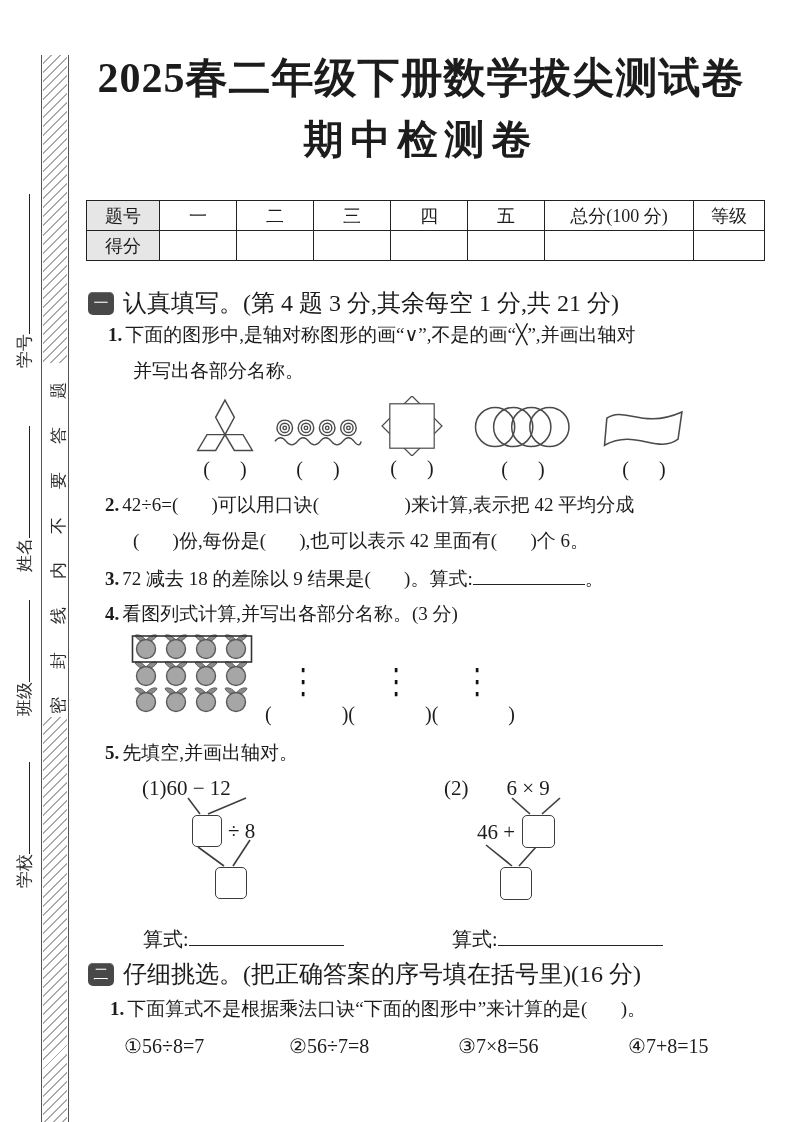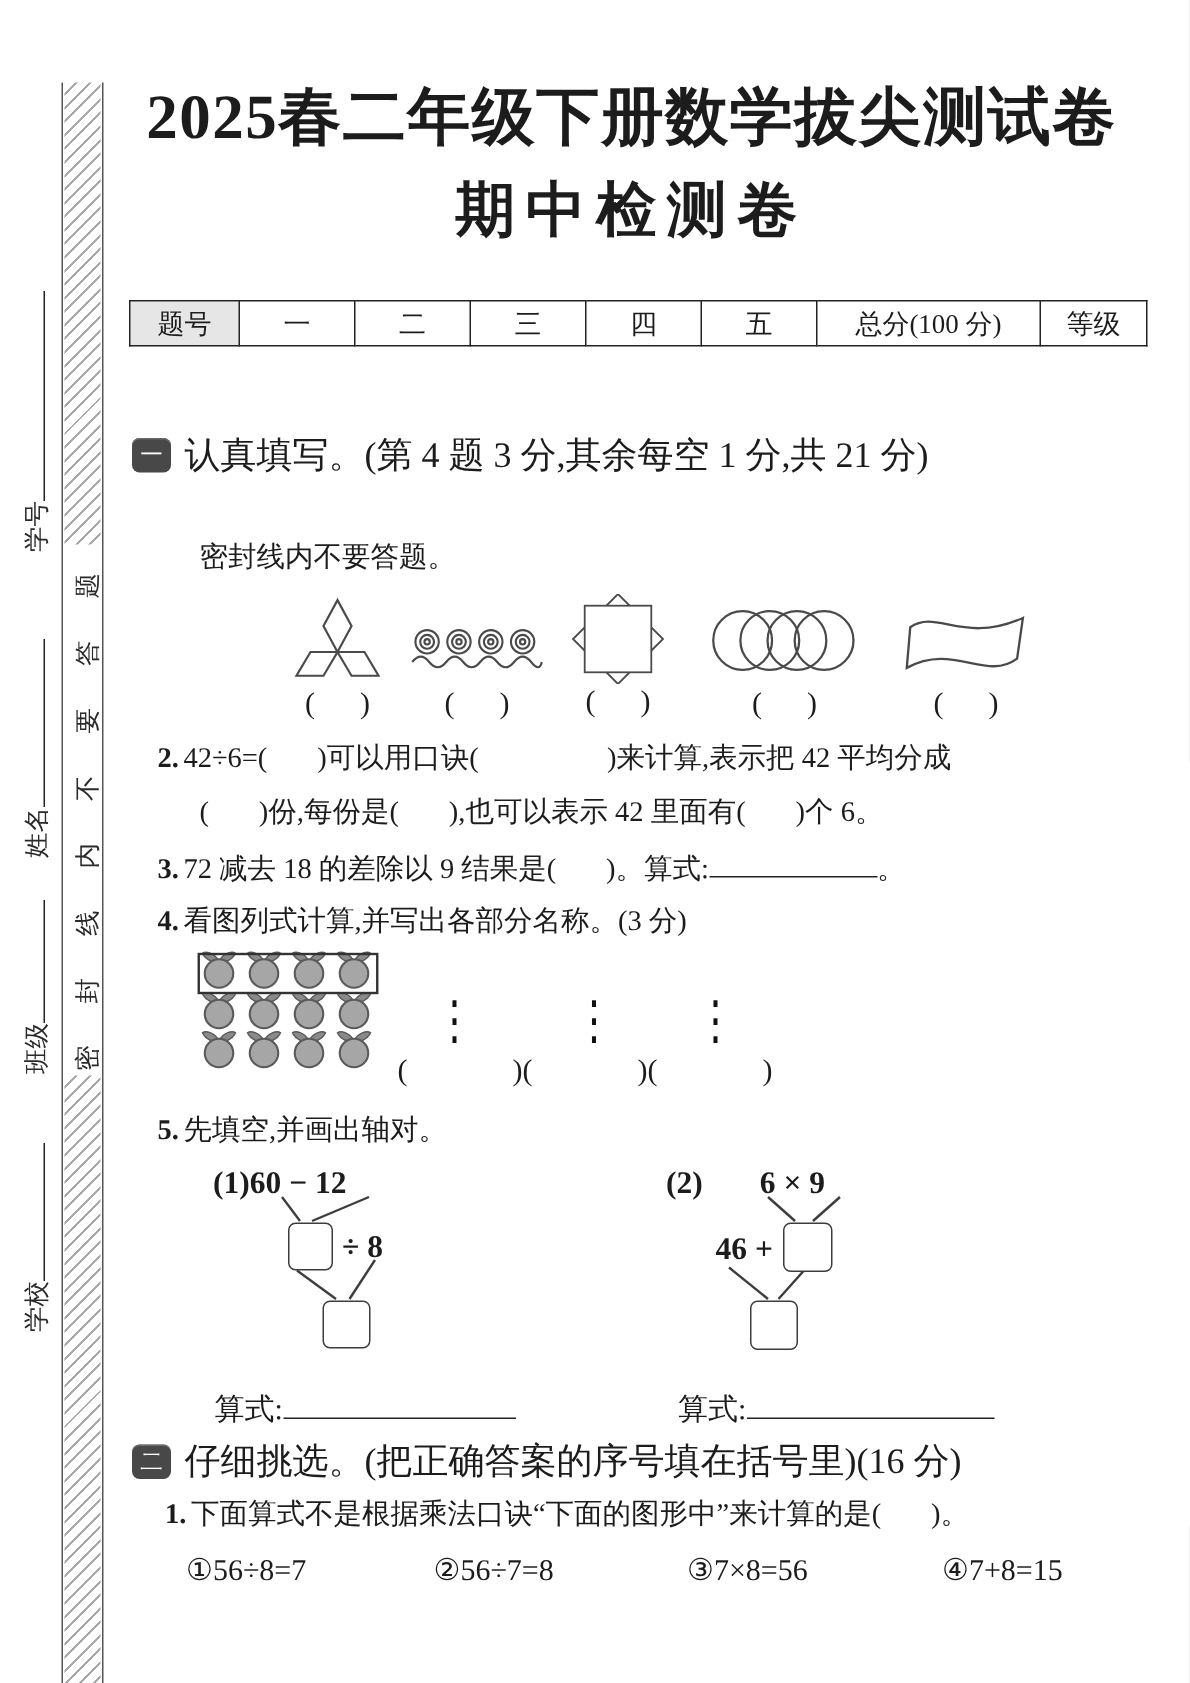--- a/index.html
+++ b/index.html
@@ -44,21 +44,21 @@
   .shape-svg{display:block;}
   .shape-svg path,.shape-svg circle,.shape-svg rect{fill:none;stroke:#4a4a4a;stroke-width:2;}
   .shape-paren{font-size:20px;white-space:pre;}
   
   .eq-line{position:absolute;font-size:20px;white-space:pre;}
   .vdots{position:absolute;font-size:26px;color:#111;transform:scaleY(1.35);
     font-family:"DejaVu Sans",sans-serif;line-height:1;}
   
   .dline{stroke:#3d3d3d;stroke-width:1.6;}
   .dbox{position:absolute;border:1.5px solid #3d3d3d;border-radius:5px;background:#fff;}
-  .dtext{position:absolute;font-size:21px;white-space:pre;font-weight:bold;}
+  .dtext{position:absolute;font-size:21px;white-space:pre;}
   .suanshi{position:absolute;font-size:20px;margin-top:15px;}
   
   .opt{position:absolute;font-size:20px;white-space:pre;}
 </style>
 </head>
 <body>
 
 <div class="page">
 
   <div class="side-label" style="left:12px;top:368px"><span>学号</span><span class="blank" style="width:140px"></span></div>
@@ -80,29 +80,40 @@
         <tr>
       <td class="hd" style="width:72px">题号</td>
       <td style="width:76px">一</td>
       <td style="width:76px">二</td>
       <td style="width:76px">三</td>
       <td style="width:76px">四</td>
       <td style="width:76px">五</td>
       <td style="width:148px">总分(100 分)</td>
       <td style="width:70px">等级</td>
     </tr>
+    <tr>
+      <td class="hd">得分</td>
+      <td></td>
+      <td></td>
+      <td></td>
+      <td></td>
+      <td></td>
+      <td></td>
+      <td></td>
+    </tr>
   </tbody>
     </table>
 
   <div class="sec-head" style="left:88px;top:287px;position:absolute">
     <div class="sec-badge">一</div>
     <div class="sec-title">认真填写。(第 4 题 3 分,其余每空 1 分,共 21 分)</div>
   </div>
 
-  <div class="qline" style="left:133px;top:358px"><span>密封线内不要答题。</span></div>
+  <div class="qline" style="left:108px;top:322px"><span class="qnum">1.</span><span>下面的图形中,是轴对称图形的画“∨”,不是的画“╳”,并画出轴对</span></div>
+  <div class="qline" style="left:133px;top:358px"><span>并写出各部分名称。</span></div>
 
   <div class="shape-block" style="left:175px;top:397px">
     <svg class="shape-svg" viewBox="0 0 100 80" width="72" height="58">
       <path d="M50 4 L63 28 L50 52 L37 28 Z"></path>
       <path d="M50 52 L25 52 L12 74 L37 74 Z"></path>
       <path d="M50 52 L75 52 L88 74 L63 74 Z"></path>
     </svg>
     <div class="shape-paren">(      )</div>
   </div>
 

